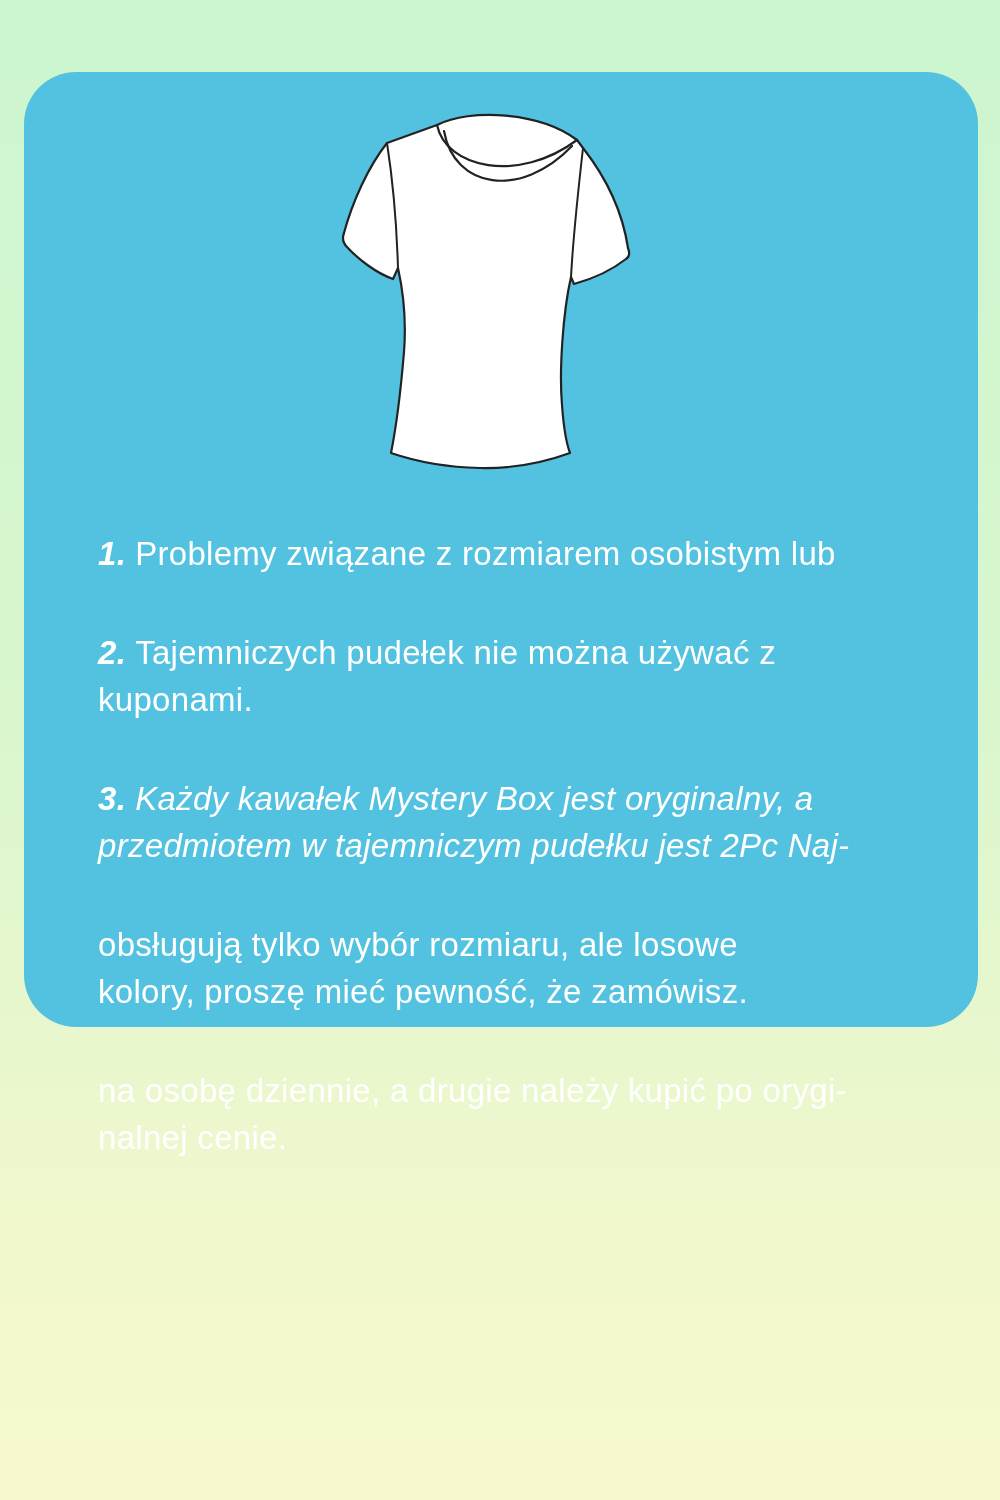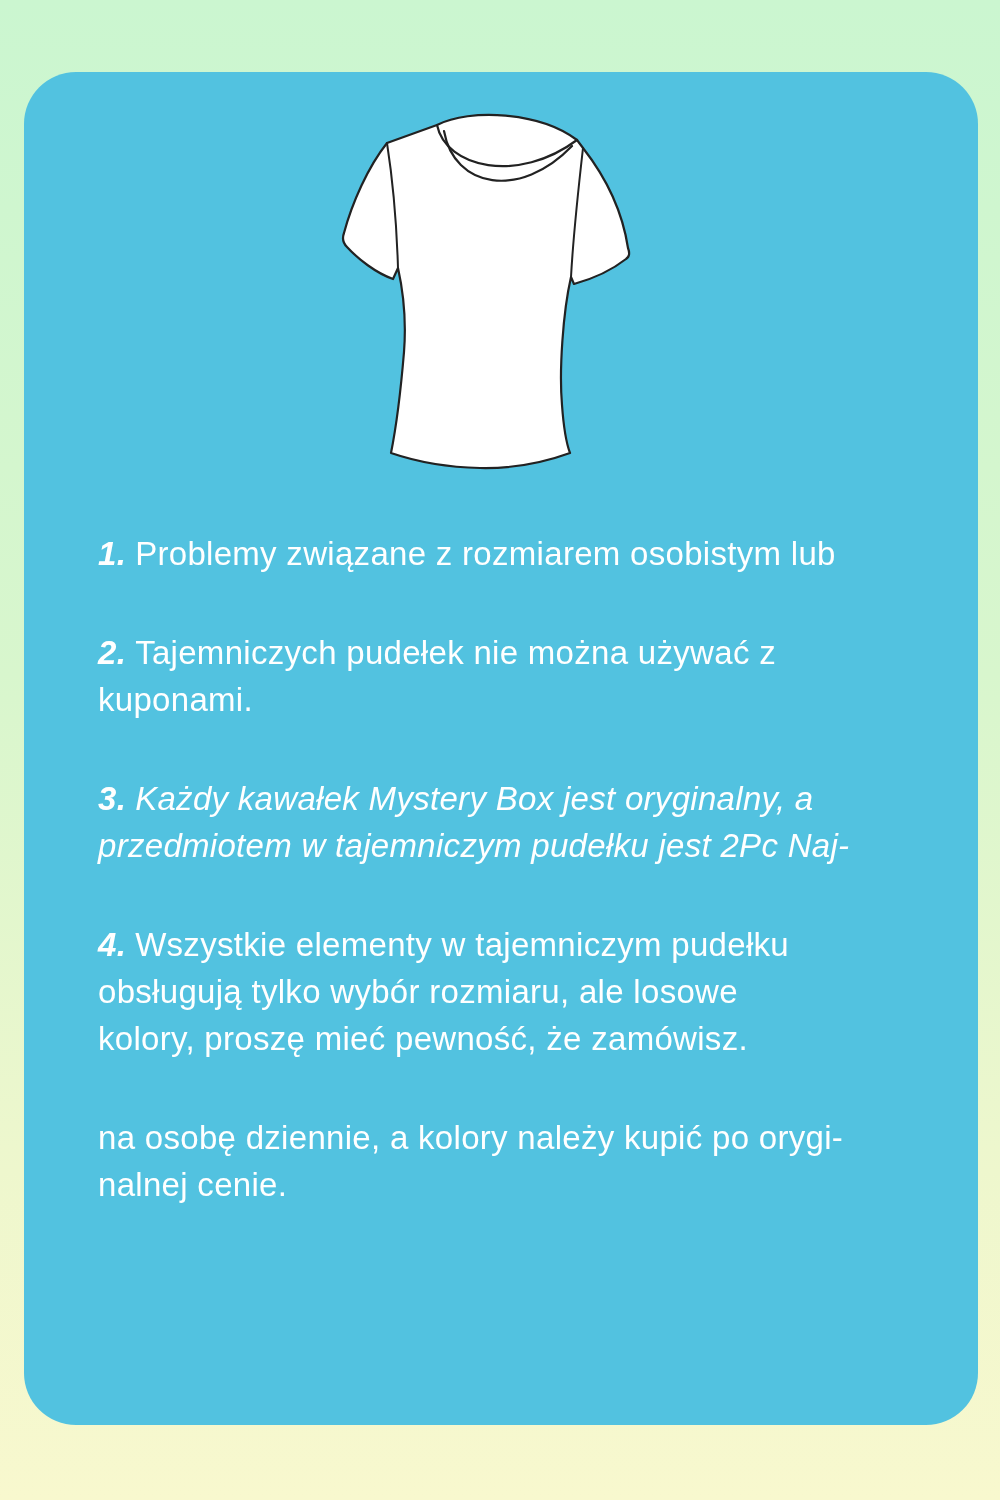--- a/index.html
+++ b/index.html
@@ -6,21 +6,21 @@
   html, body { width: 1000px; height: 1500px; }
   body {
     position: relative;
     font-family: "Liberation Sans", "DejaVu Sans", sans-serif;
     background: linear-gradient(180deg, #cbf6d0 0%, #d8f6cd 45%, #eef7cd 78%, #f8f8ce 100%);
     overflow: hidden;
   }
   .card {
     position: absolute;
     left: 24px; top: 72px;
-    width: 954px; height: 1353px;
+    width: 954px; height: 955px;
     background: #52c2e0;
     border-radius: 52px;
   }
   .tshirt-wrap {
     position: absolute;
     left: 316px; top: 28px;
     width: 300px; height: 375px;
   }
   .tshirt-wrap svg { width: 100%; height: 100%; display: block; }
   .policy-list {
@@ -90,24 +90,23 @@
       <div class="line"><span class="num">2.</span><span>Tajemniczych pudełek nie można używać z</span></div>
       <div class="line">kuponami.</div>
     </div>
 
     <div class="policy-item italic gap-large">
       <div class="line"><span class="num">3.</span><span>Każdy kawałek Mystery Box jest oryginalny, a</span></div>
       <div class="line">przedmiotem w tajemniczym pudełku jest 2Pc Naj-</div>
     </div>
 
     <div class="policy-item">
-      <div class="line"><span class="num">4.</span><span>Wszystkie elementy w tajemniczym pudełku</span></div>
       <div class="line">obsługują tylko wybór rozmiaru, ale losowe</div>
       <div class="line">kolory, proszę mieć pewność, że zamówisz.</div>
     </div>
 
     <div class="policy-item">
-      <div class="line">na osobę dziennie, a kolory należy kupić po orygi-</div>
+      <div class="line">na osobę dziennie, a drugie należy kupić po orygi-</div>
       <div class="line">nalnej cenie.</div>
     </div>
 
   </div>
 </div>
 
 </body></html>

